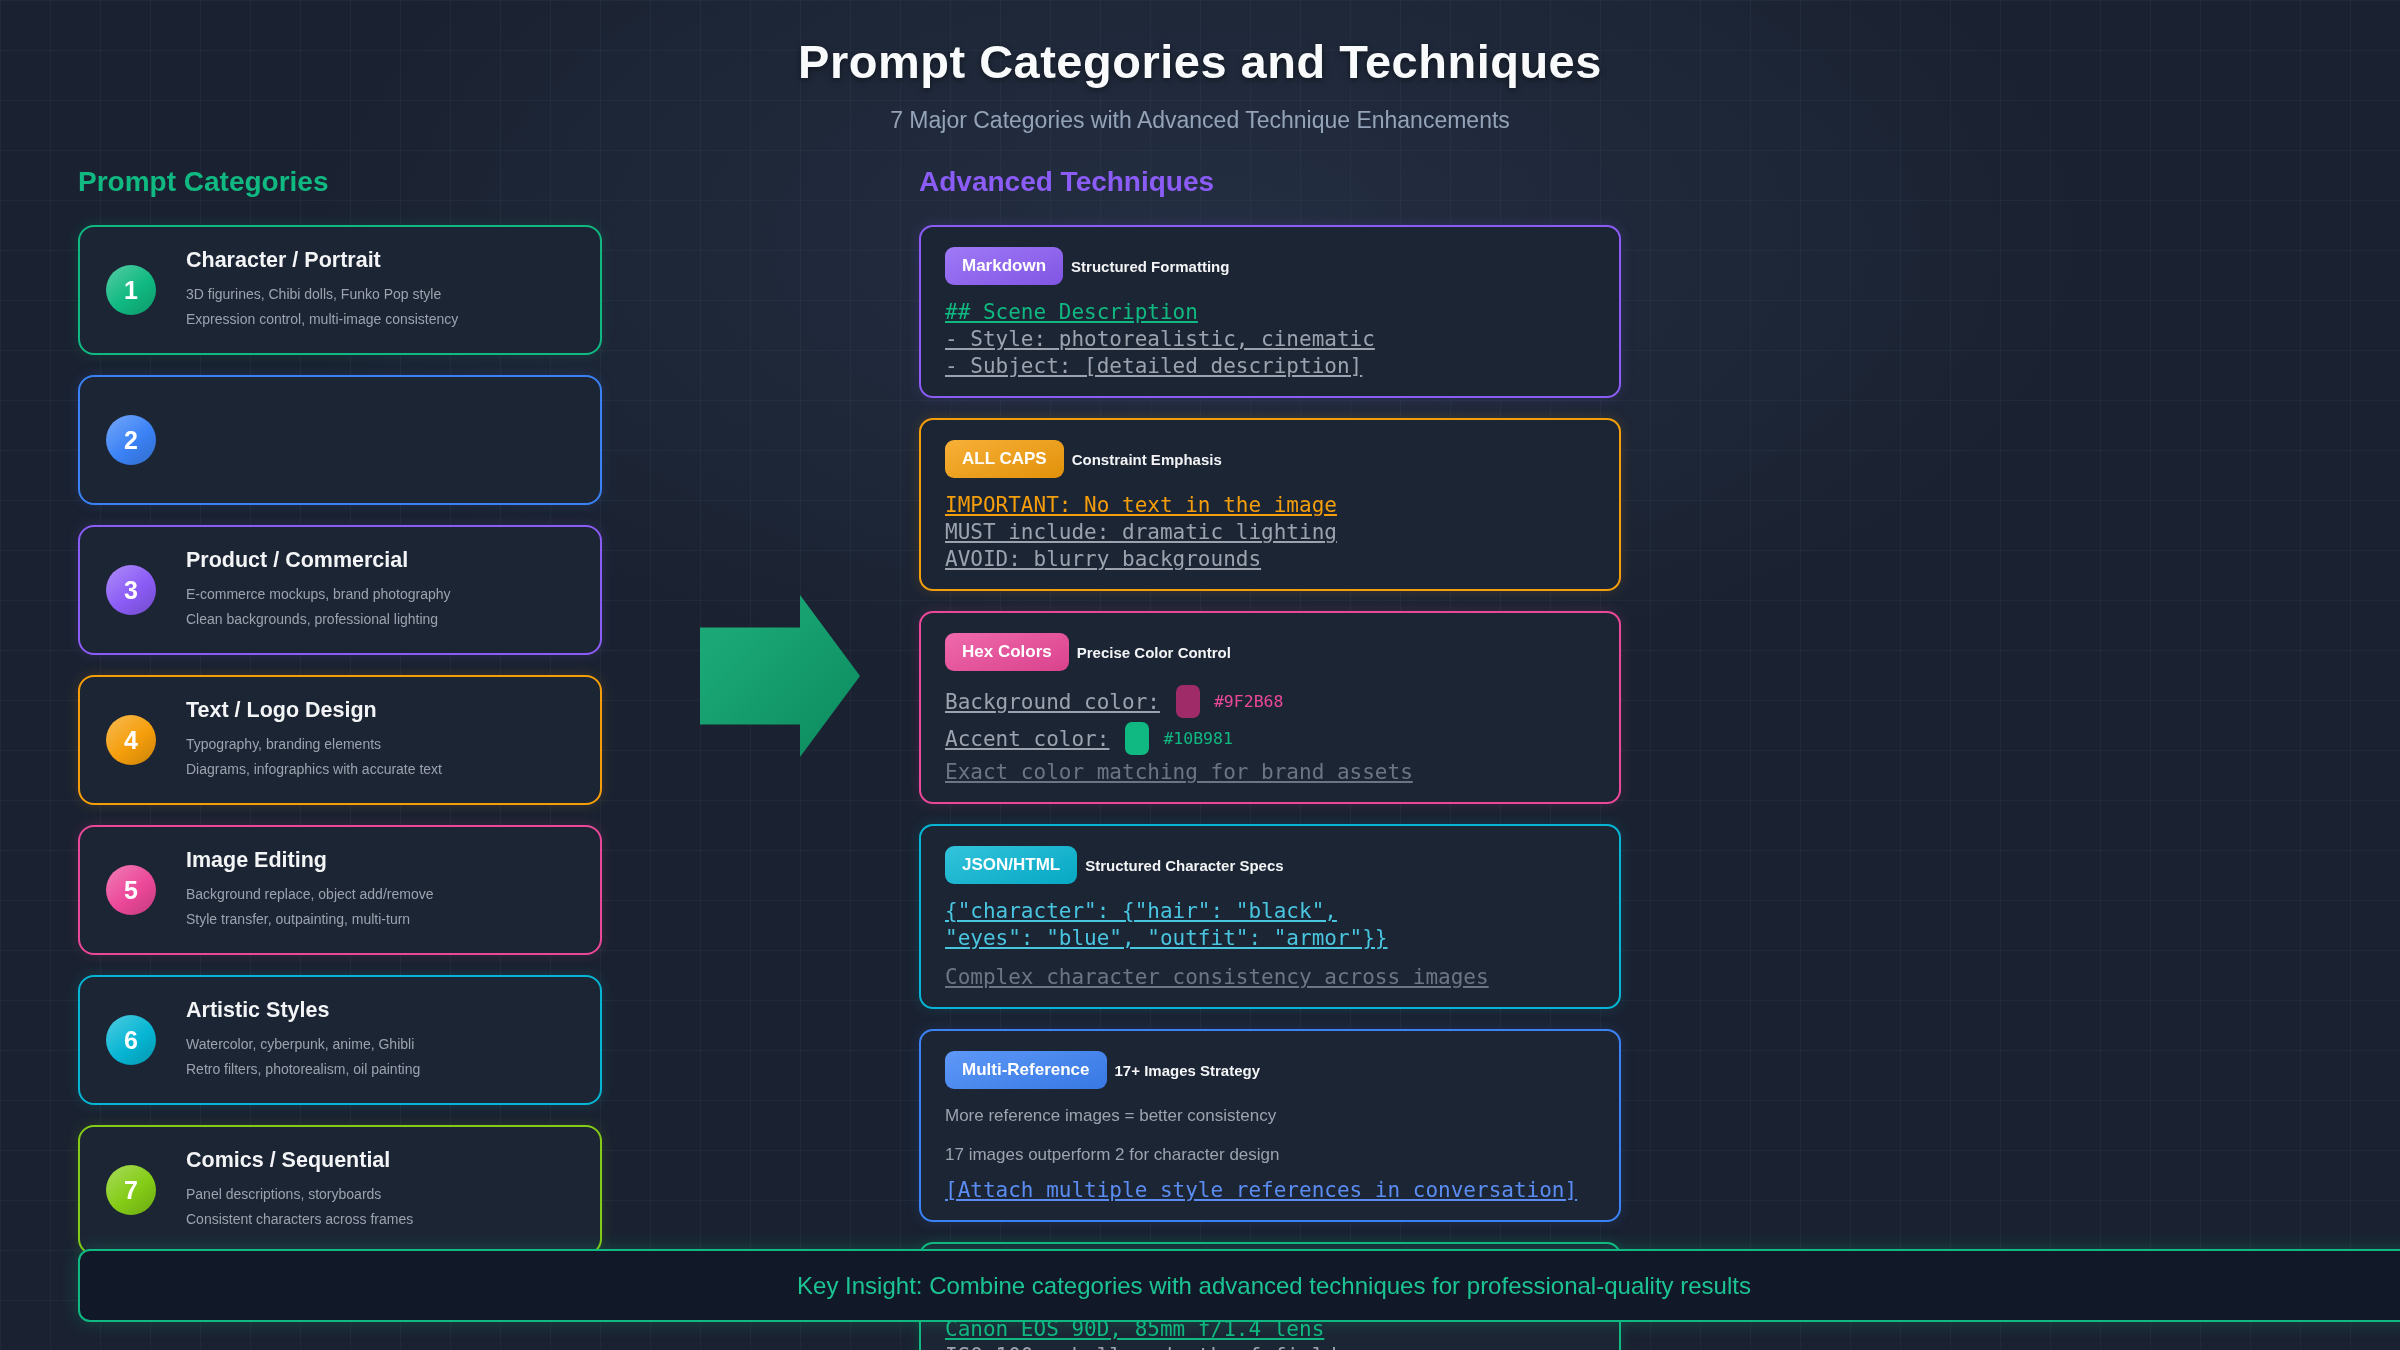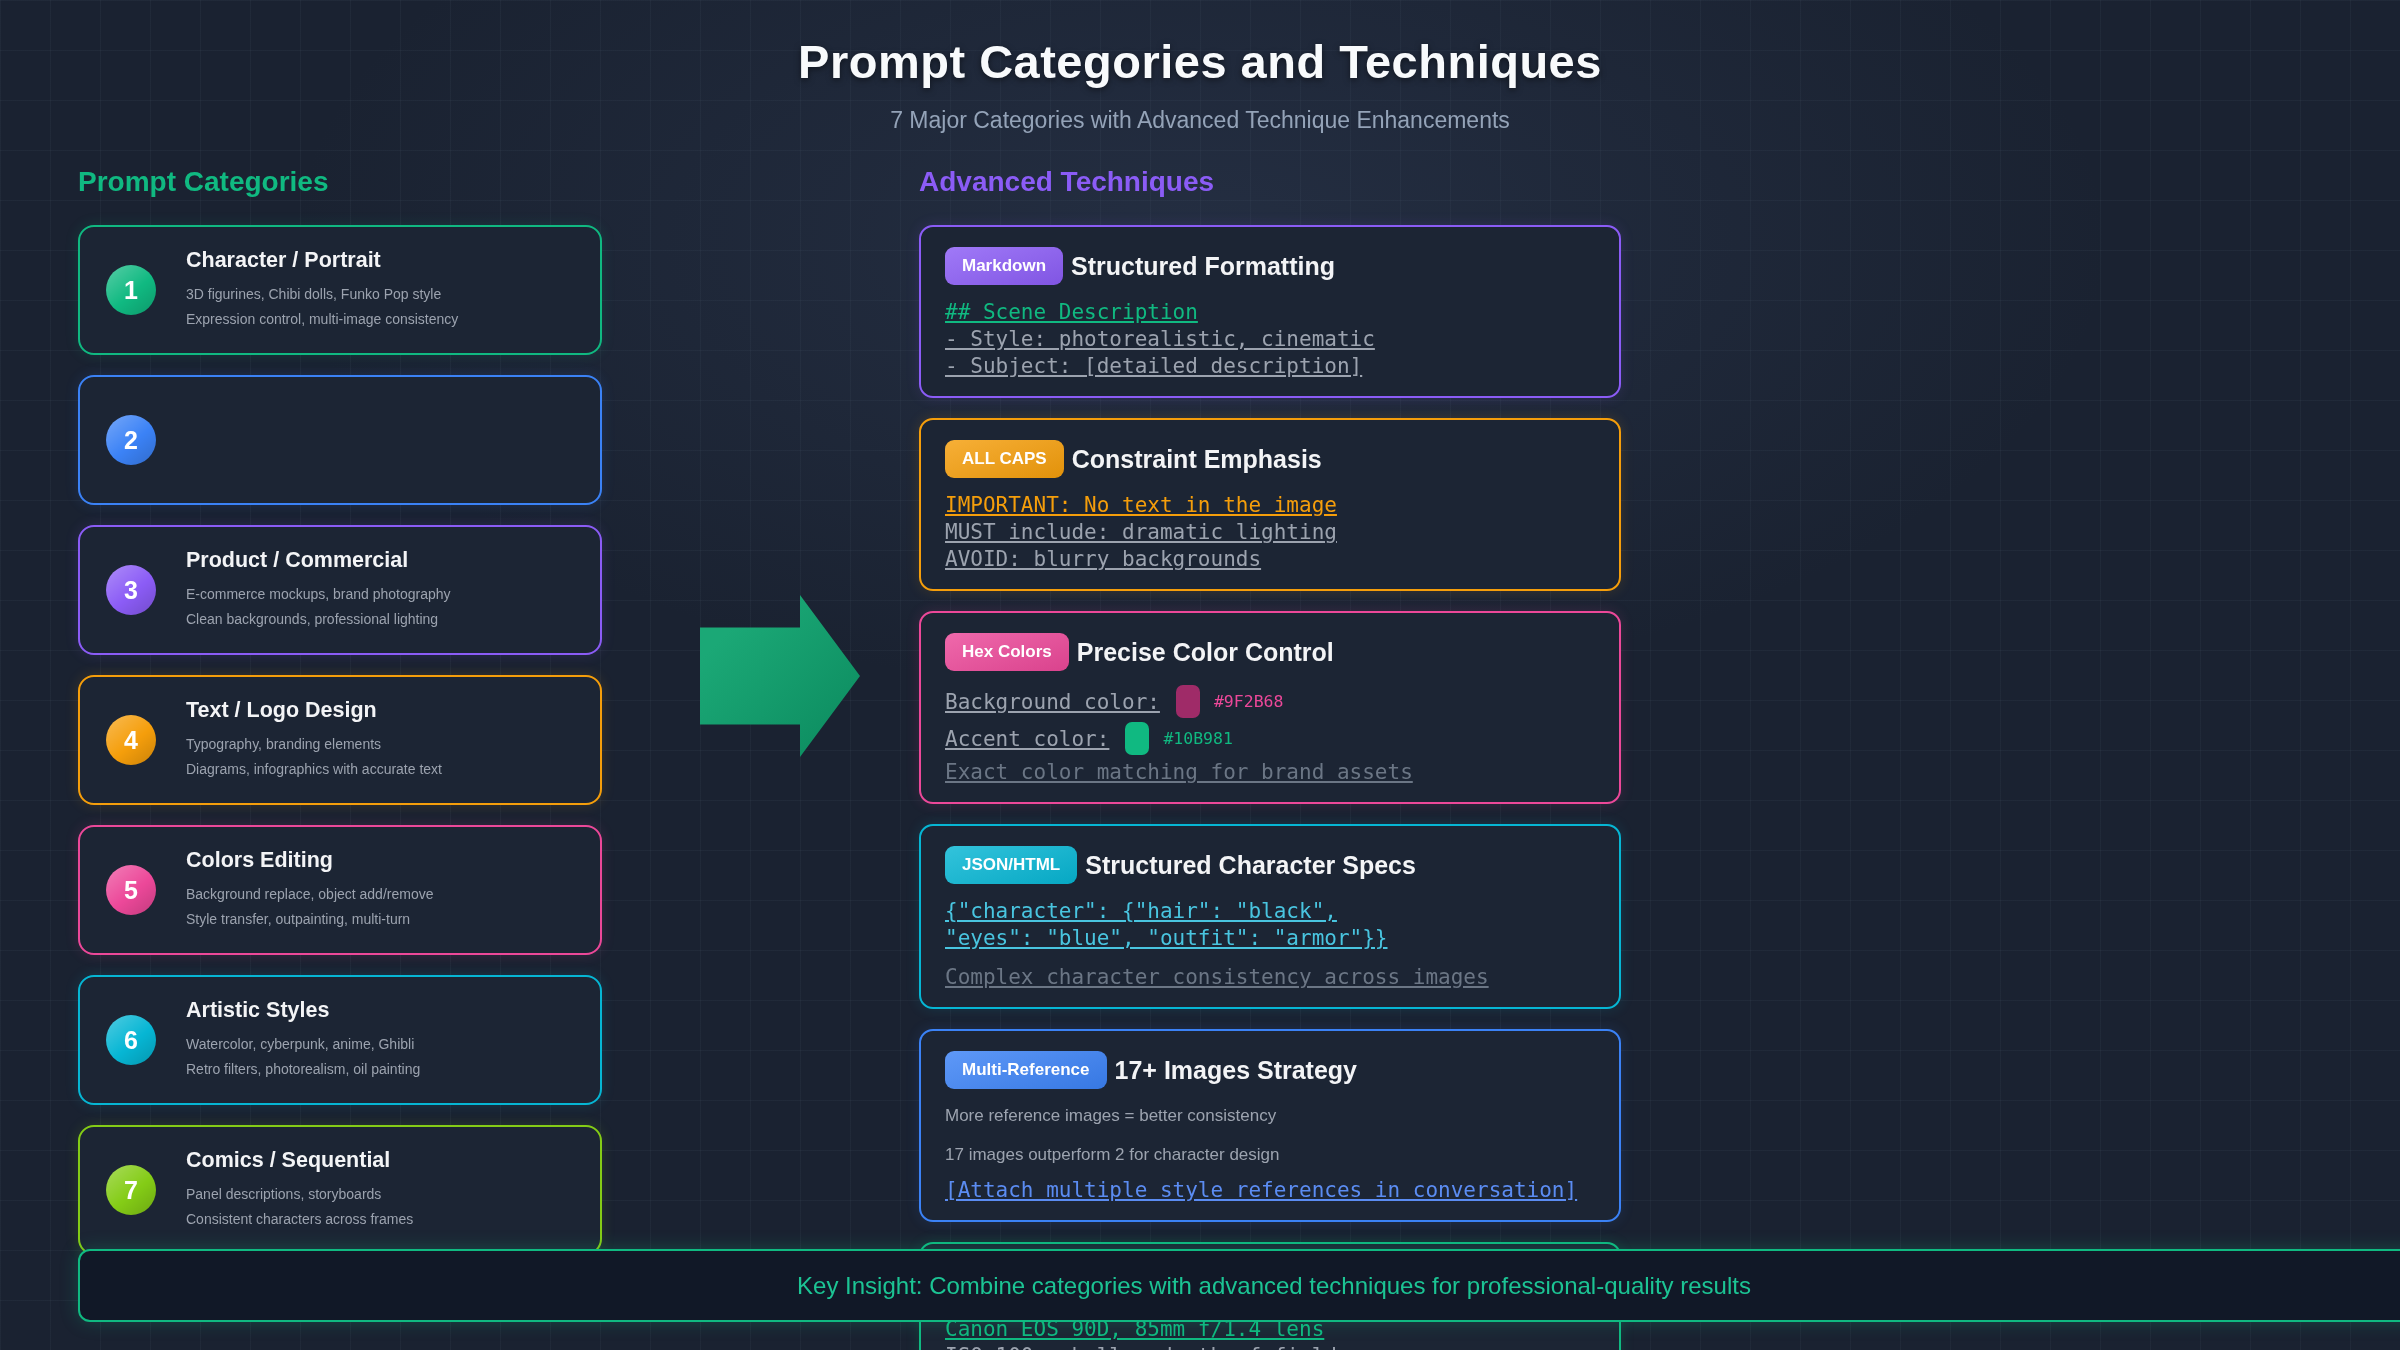--- a/index.html
+++ b/index.html
@@ -62,21 +62,21 @@
     background: #1c2534;
     padding: 20px 24px 16px 24px;
   }
   .rhead { display: flex; align-items: center; gap: 8px; margin-bottom: 14px; }
   .badge {
     background-color: var(--accent);
     background-image: linear-gradient(160deg, rgba(255,255,255,0.18), rgba(0,0,0,0.08));
     color: #ffffff; font-size: 17px; font-weight: bold;
     padding: 9px 17px; border-radius: 9px; white-space: nowrap;
   }
-  .rtitle { font-size: 25px; font-weight: bold; color: #f3f4f6; }
+  .rtitle { font-size: 15px; font-weight: bold; color: #f3f4f6; }
 
   .rline { line-height: 26px; margin-bottom: 1px; }
   .rline.mono { font-family: "DejaVu Sans Mono", monospace; font-size: 21px; text-decoration: underline; }
   .rline.sans { font-family: "Liberation Sans", sans-serif; font-size: 17px; margin-bottom: 9px; }
   .rline.gap { margin-top: 13px; }
 
   .c-green  { color: #10B981; }
   .c-orange { color: #F59E0B; }
   .c-pink   { color: #EC4899; }
   .c-cyan   { color: #49c5e0; }
@@ -143,21 +143,21 @@
     <div class="lnum">4</div>
     <div class="ltext">
       <div class="ltitle">Text / Logo Design</div>
       <div class="ldesc">Typography, branding elements</div>
       <div class="ldesc">Diagrams, infographics with accurate text</div>
     </div>
   </div>
       <div class="lcard" style="--accent: #EC4899; box-shadow: rgba(236, 72, 153, 0.15) 0px 0px 14px;">
     <div class="lnum">5</div>
     <div class="ltext">
-      <div class="ltitle">Colors Editing</div>
+      <div class="ltitle">Image Editing</div>
       <div class="ldesc">Background replace, object add/remove</div>
       <div class="ldesc">Style transfer, outpainting, multi-turn</div>
     </div>
   </div>
       <div class="lcard" style="--accent: #06B6D4; box-shadow: rgba(6, 182, 212, 0.15) 0px 0px 14px;">
     <div class="lnum">6</div>
     <div class="ltext">
       <div class="ltitle">Artistic Styles</div>
       <div class="ldesc">Watercolor, cyberpunk, anime, Ghibli</div>
       <div class="ldesc">Retro filters, photorealism, oil painting</div>

